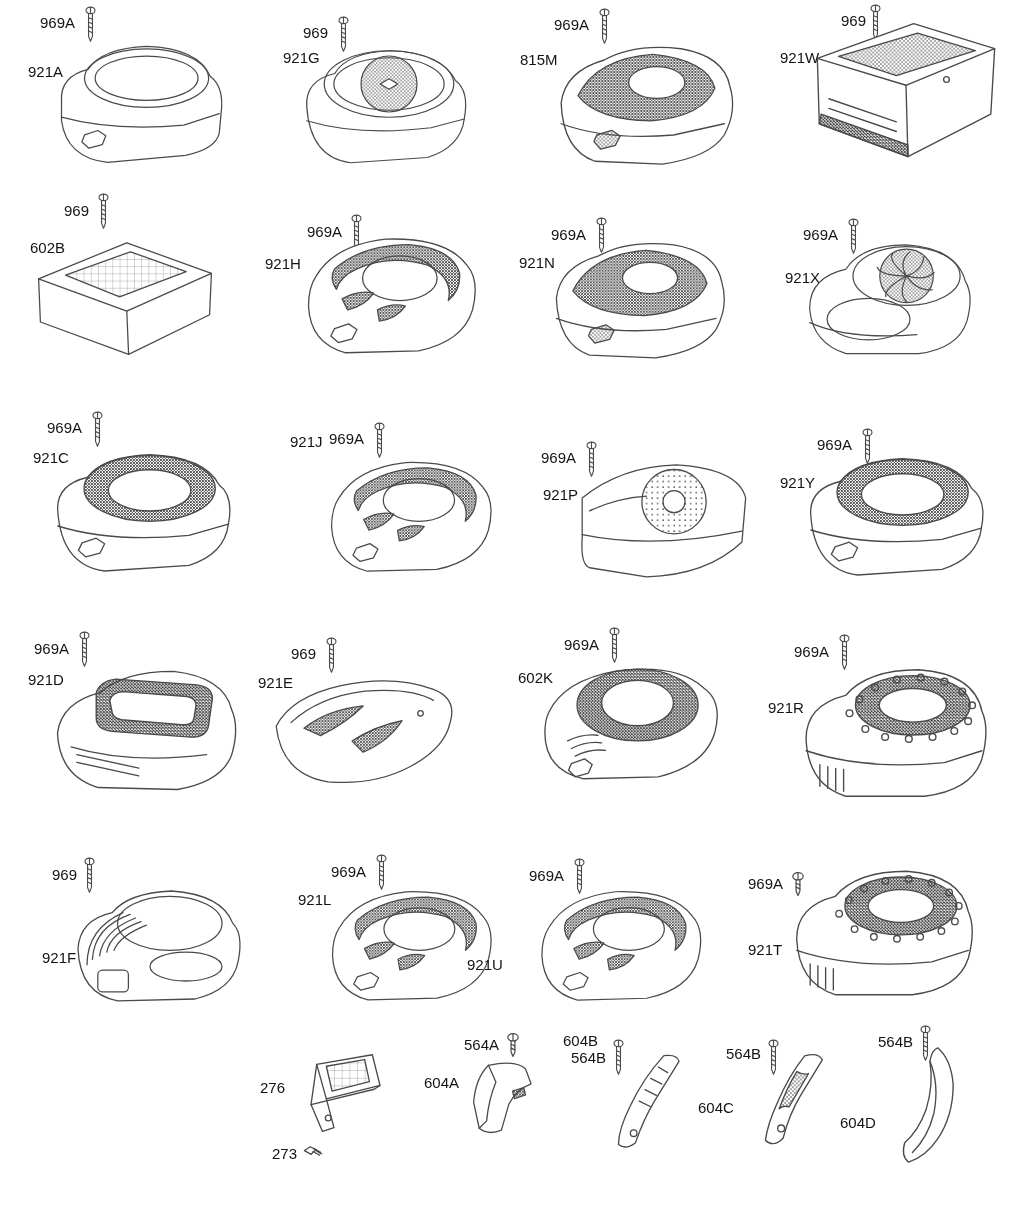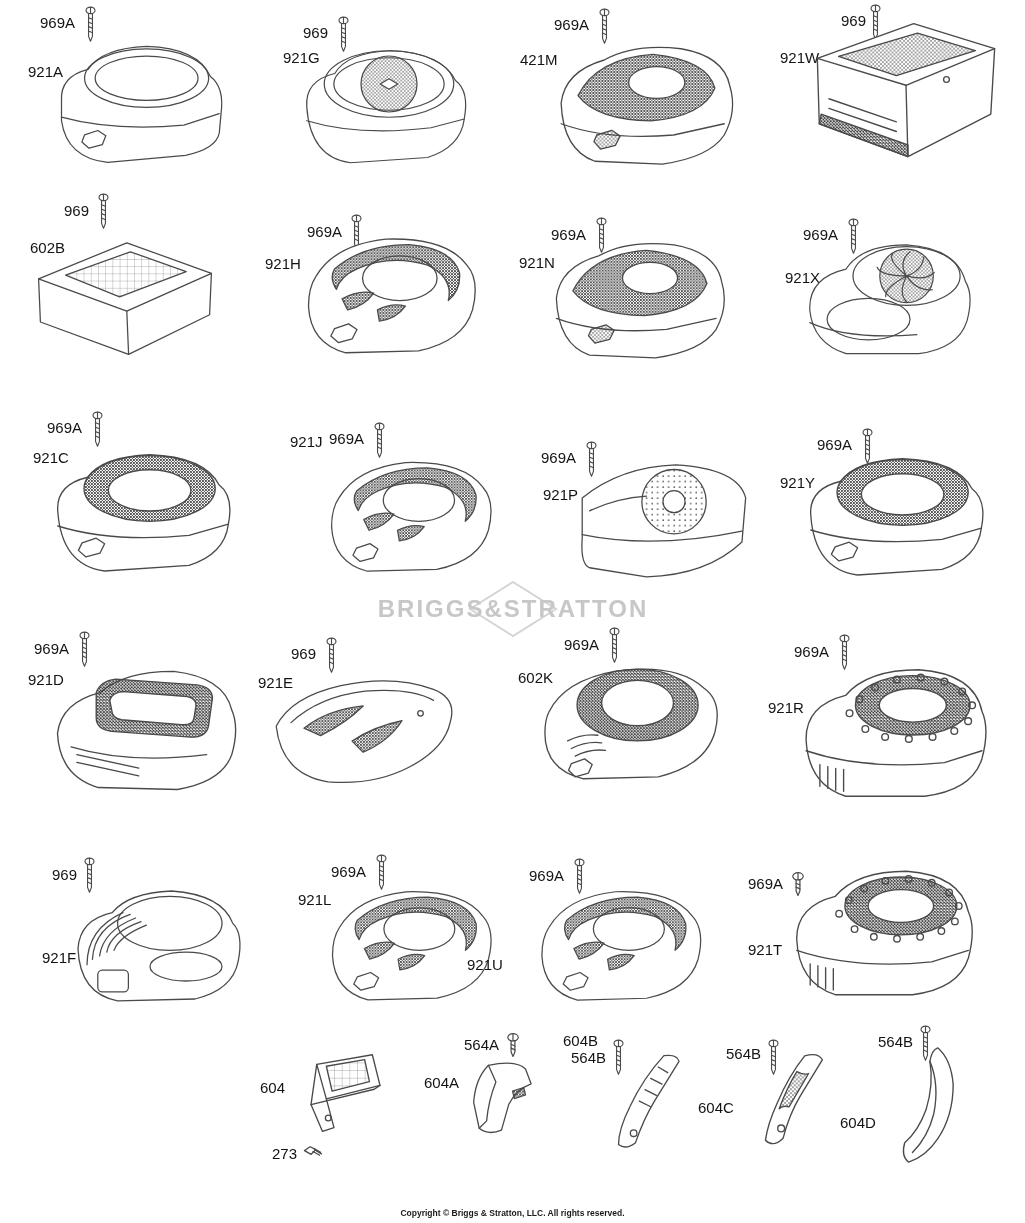--- a/index.html
+++ b/index.html
@@ -219,45 +219,39 @@
 
     <symbol id="b-blade" viewBox="0 0 90 130">
       <path d="M56 6 Q70 18 72 44 Q72 76 56 100 Q44 118 26 124 Q18 118 22 104 Q36 92 44 70 Q52 44 48 20 Q50 8 56 6 Z" class="fs" fill="#fff"></path>
       <path d="M48 20 Q58 44 52 74 Q46 98 30 114" class="st"></path>
     </symbol>
   </defs>
 </svg>
 
 <div id="canvas">
 
-  <div class="watermark">
-    <svg width="270" height="58" viewBox="0 0 270 58">
-      <path d="M135 2 L178 29 L135 56 L92 29 Z" class="wm-line"></path>
-      <text x="135" y="37" text-anchor="middle" class="wm-text">BRIGGS&amp;STRATTON</text>
-    </svg>
-  </div>
 
   <div id="diagram">
       <div class="plabel" style="left:28px;top:64px">921A</div>
       <div class="plabel" style="left:40px;top:15px">969A</div>
       <svg class="ill" style="left:84px;top:5px;width:13px;height:40px">
         <use href="#scr-long"></use>
       </svg>
       <svg class="ill" style="left:42px;top:28px;width:195px;height:150px">
         <use href="#p-oval"></use>
       </svg>
       <div class="plabel" style="left:283px;top:50px">921G</div>
       <div class="plabel" style="left:303px;top:25px">969</div>
       <svg class="ill" style="left:337px;top:15px;width:13px;height:40px">
         <use href="#scr-long"></use>
       </svg>
       <svg class="ill" style="left:278px;top:35px;width:215px;height:140px">
         <use href="#p-meshround"></use>
       </svg>
-      <div class="plabel" style="left:520px;top:52px">421M</div>
+      <div class="plabel" style="left:520px;top:52px">815M</div>
       <div class="plabel" style="left:554px;top:17px">969A</div>
       <svg class="ill" style="left:598px;top:7px;width:13px;height:40px">
         <use href="#scr-long"></use>
       </svg>
       <svg class="ill" style="left:538px;top:30px;width:215px;height:150px">
         <use href="#p-meshblob"></use>
       </svg>
       <div class="plabel" style="left:780px;top:50px">921W</div>
       <div class="plabel" style="left:841px;top:13px">969</div>
       <svg class="ill" style="left:869px;top:3px;width:13px;height:40px">
@@ -387,21 +381,21 @@
         <use href="#p-sport"></use>
       </svg>
       <div class="plabel" style="left:748px;top:942px">921T</div>
       <div class="plabel" style="left:748px;top:876px">969A</div>
       <svg class="ill" style="left:791px;top:872px;width:14px;height:26px">
         <use href="#scr-short"></use>
       </svg>
       <svg class="ill" style="left:776px;top:850px;width:215px;height:164px">
         <use href="#p-dots"></use>
       </svg>
-      <div class="plabel" style="left:260px;top:1080px">604</div>
+      <div class="plabel" style="left:260px;top:1080px">276</div>
       <div class="plabel" style="left:272px;top:1146px">273</div>
       <svg class="ill" style="left:302px;top:1143px;width:22px;height:17px">
         <use href="#scr-bolt"></use>
       </svg>
       <svg class="ill" style="left:288px;top:1045px;width:115px;height:100px">
         <use href="#b-tray"></use>
       </svg>
       <div class="plabel" style="left:424px;top:1075px">604A</div>
       <div class="plabel" style="left:464px;top:1037px">564A</div>
       <svg class="ill" style="left:506px;top:1033px;width:14px;height:26px">
@@ -429,14 +423,13 @@
       <div class="plabel" style="left:840px;top:1115px">604D</div>
       <div class="plabel" style="left:878px;top:1034px">564B</div>
       <svg class="ill" style="left:919px;top:1024px;width:13px;height:40px">
         <use href="#scr-long"></use>
       </svg>
       <svg class="ill" style="left:882px;top:1042px;width:90px;height:126px">
         <use href="#b-blade"></use>
       </svg>
     </div>
 
-  <div class="footer">Copyright © Briggs &amp; Stratton, LLC. All rights reserved.</div>
 </div>
 
 </body></html>

